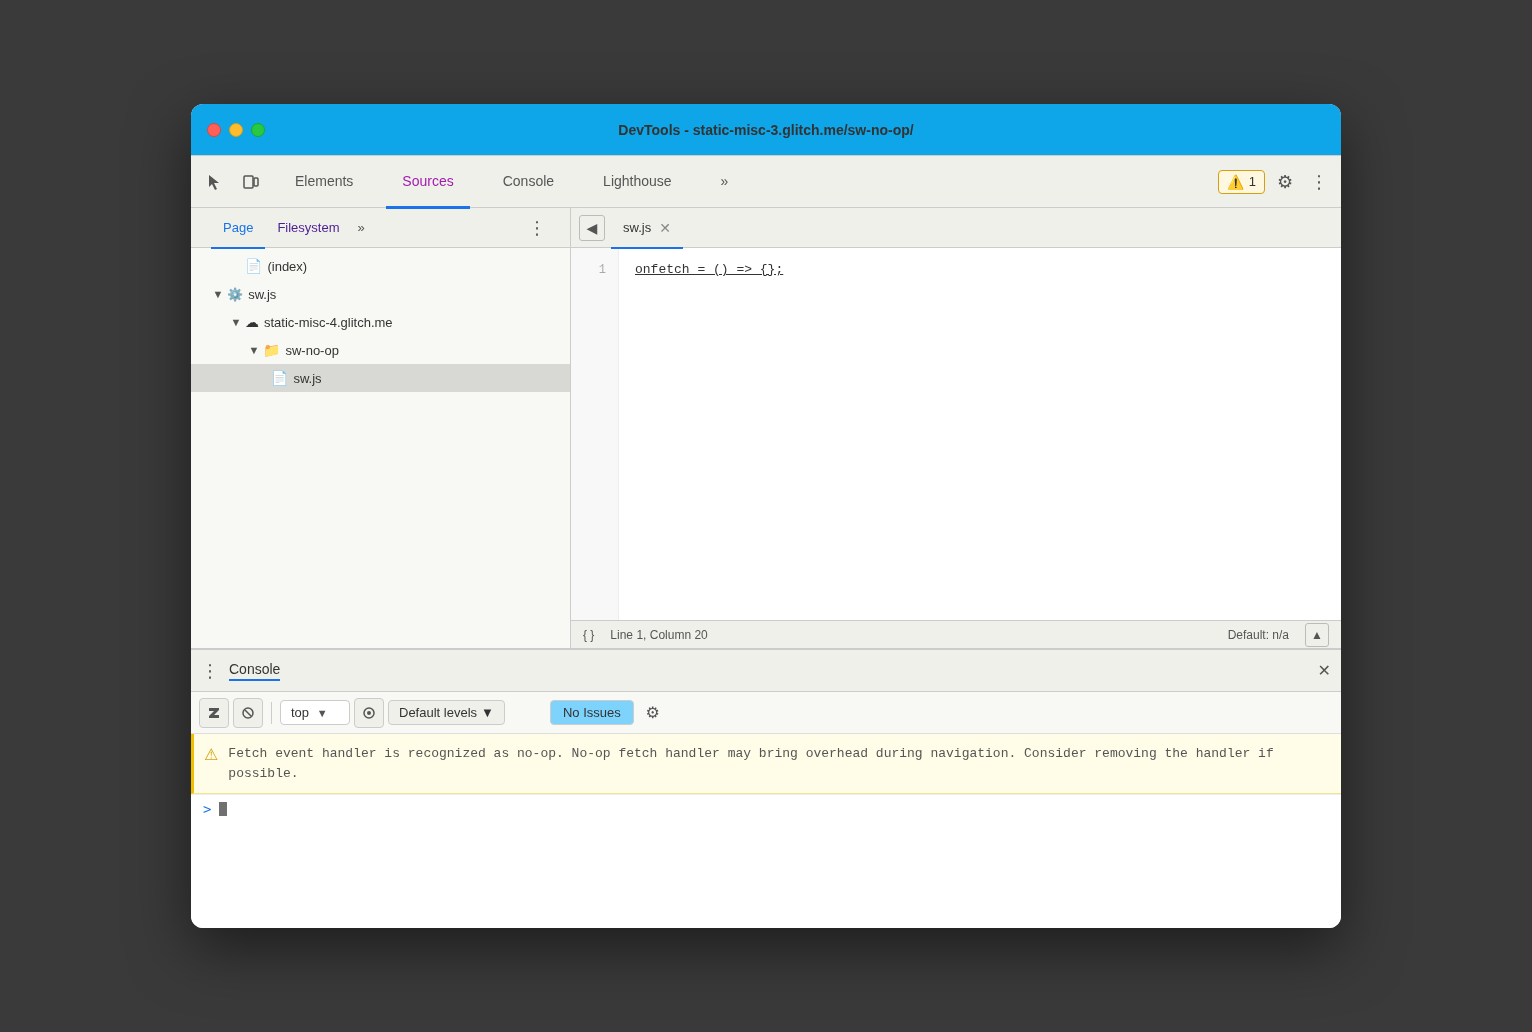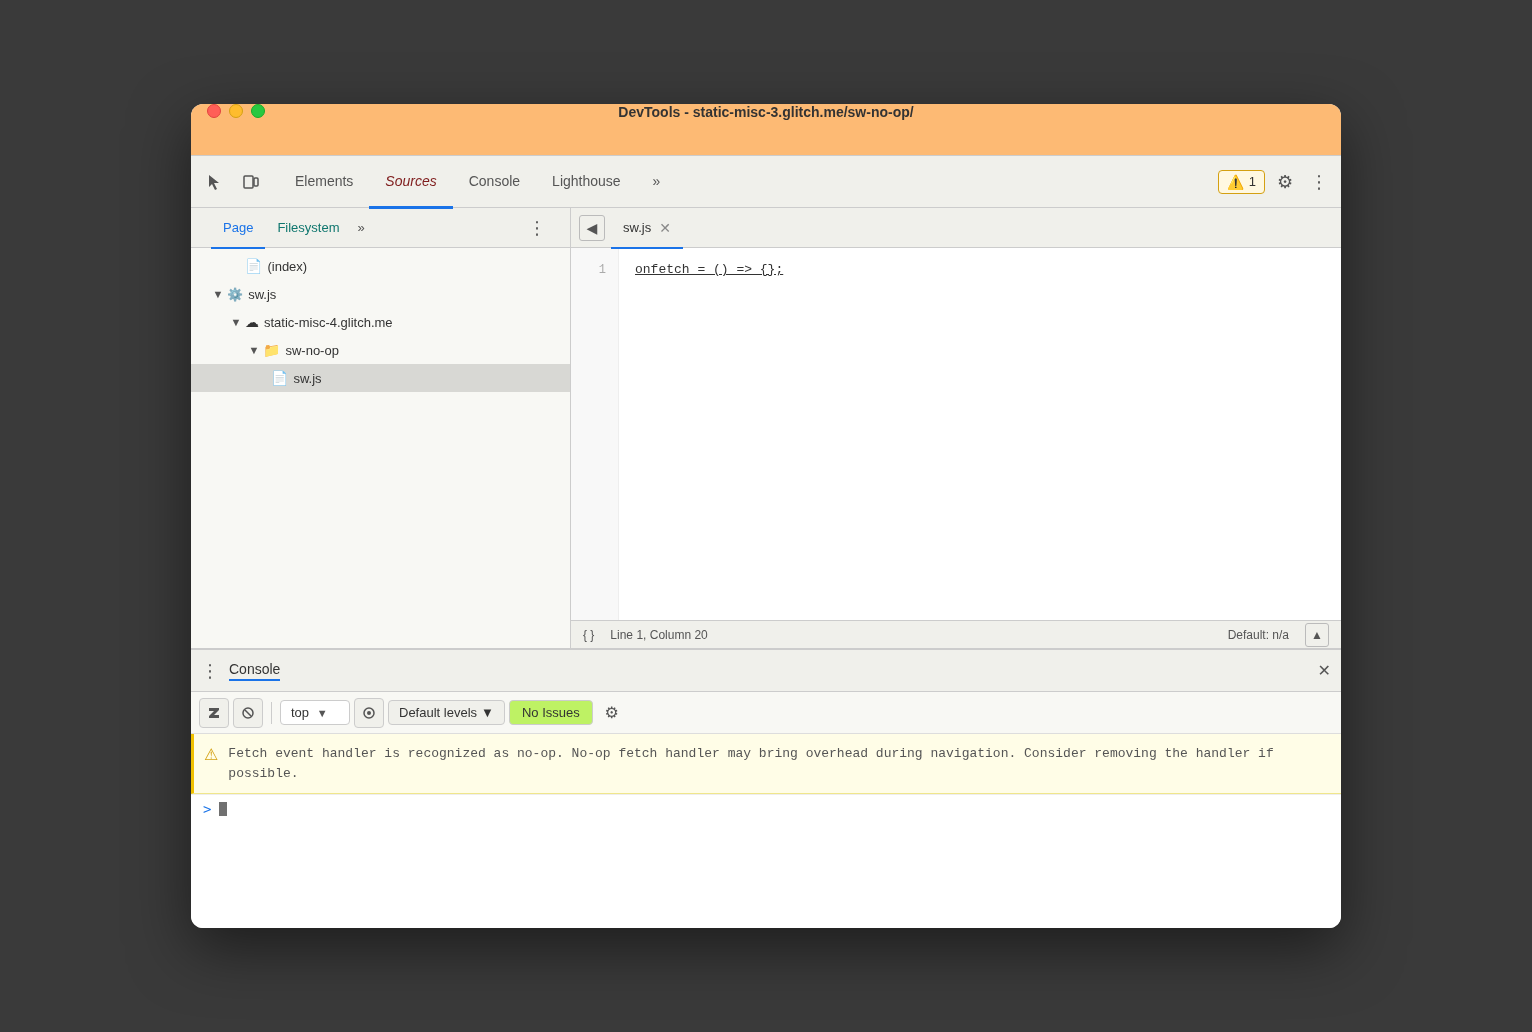--- a/index.html
+++ b/index.html
@@ -13,24 +13,25 @@
     }
     .window {
       width: 1150px;
       background: #f5f5f0;
       border-radius: 12px;
       box-shadow: 0 20px 60px rgba(0,0,0,0.5);
       overflow: hidden;
     }
     
     .title-bar {
-      background: #fdba74;
+      background: #0ea5e9;
       border-bottom: 1px solid #ccc;
       height: 52px;
       display: flex;
+      align-items: center;
       padding: 0 16px;
       position: relative;
     }
     .traffic-lights {
       display: flex;
       gap: 8px;
     }
     .traffic-light {
       width: 14px;
       height: 14px;
@@ -66,41 +67,40 @@
       border-radius: 4px;
       cursor: pointer;
       color: #555;
       font-size: 16px;
       border: none;
       background: none;
     }
     .toolbar-tabs {
       display: flex;
       align-items: center;
-      gap: 0;
+      gap: 17px;
       margin-left: 8px;
       height: 100%;
     }
     .toolbar-tab {
       padding: 0 16px;
       height: 52px;
       display: flex;
       align-items: center;
       font-size: 14px;
       color: #555;
       cursor: pointer;
       border-bottom: 3px solid transparent;
       position: relative;
       top: 1px;
     }
     .toolbar-tab.active {
-      color: #7f1d1d;
+      color: #a21caf;
       border-bottom: 3px solid #1a73e8;
       font-weight: 500;
-      font-style: italic;
     }
     .toolbar-spacer { flex: 1; }
     .toolbar-right {
       display: flex;
       align-items: center;
       gap: 6px;
     }
     .warn-badge {
       display: flex;
       align-items: center;
@@ -145,21 +145,21 @@
       padding: 0 20px;
       height: 40px;
       background: #f0f0eb;
     }
     .panel-tab {
       padding: 0 12px;
       height: 40px;
       display: flex;
       align-items: center;
       font-size: 13px;
-      color: #0f766e;
+      color: #4c1d95;
       cursor: pointer;
       border-bottom: 2px solid transparent;
       position: relative;
       top: 1px;
     }
     .panel-tab.active {
       color: #1a73e8;
       border-bottom: 2px solid #1a73e8;
     }
     .panel-tab-more {
@@ -411,24 +411,25 @@
       background: #f0f0eb;
       font-size: 13px;
       color: #333;
       cursor: pointer;
       justify-content: flex-end;
     }
     .no-issues-btn {
       padding: 4px 12px;
       border: 1px solid #ccc;
       border-radius: 4px;
-      background: #bef264;
-      font-size: 13px;
-      color: #333;
-      cursor: pointer;
+      background: #7dd3fc;
+      font-size: 13px;
+      color: #333;
+      cursor: pointer;
+      margin-left: 41px;
     }
     .console-gear-btn {
       width: 30px;
       height: 30px;
       display: flex;
       align-items: center;
       justify-content: center;
       cursor: pointer;
       color: #555;
       font-size: 16px;

